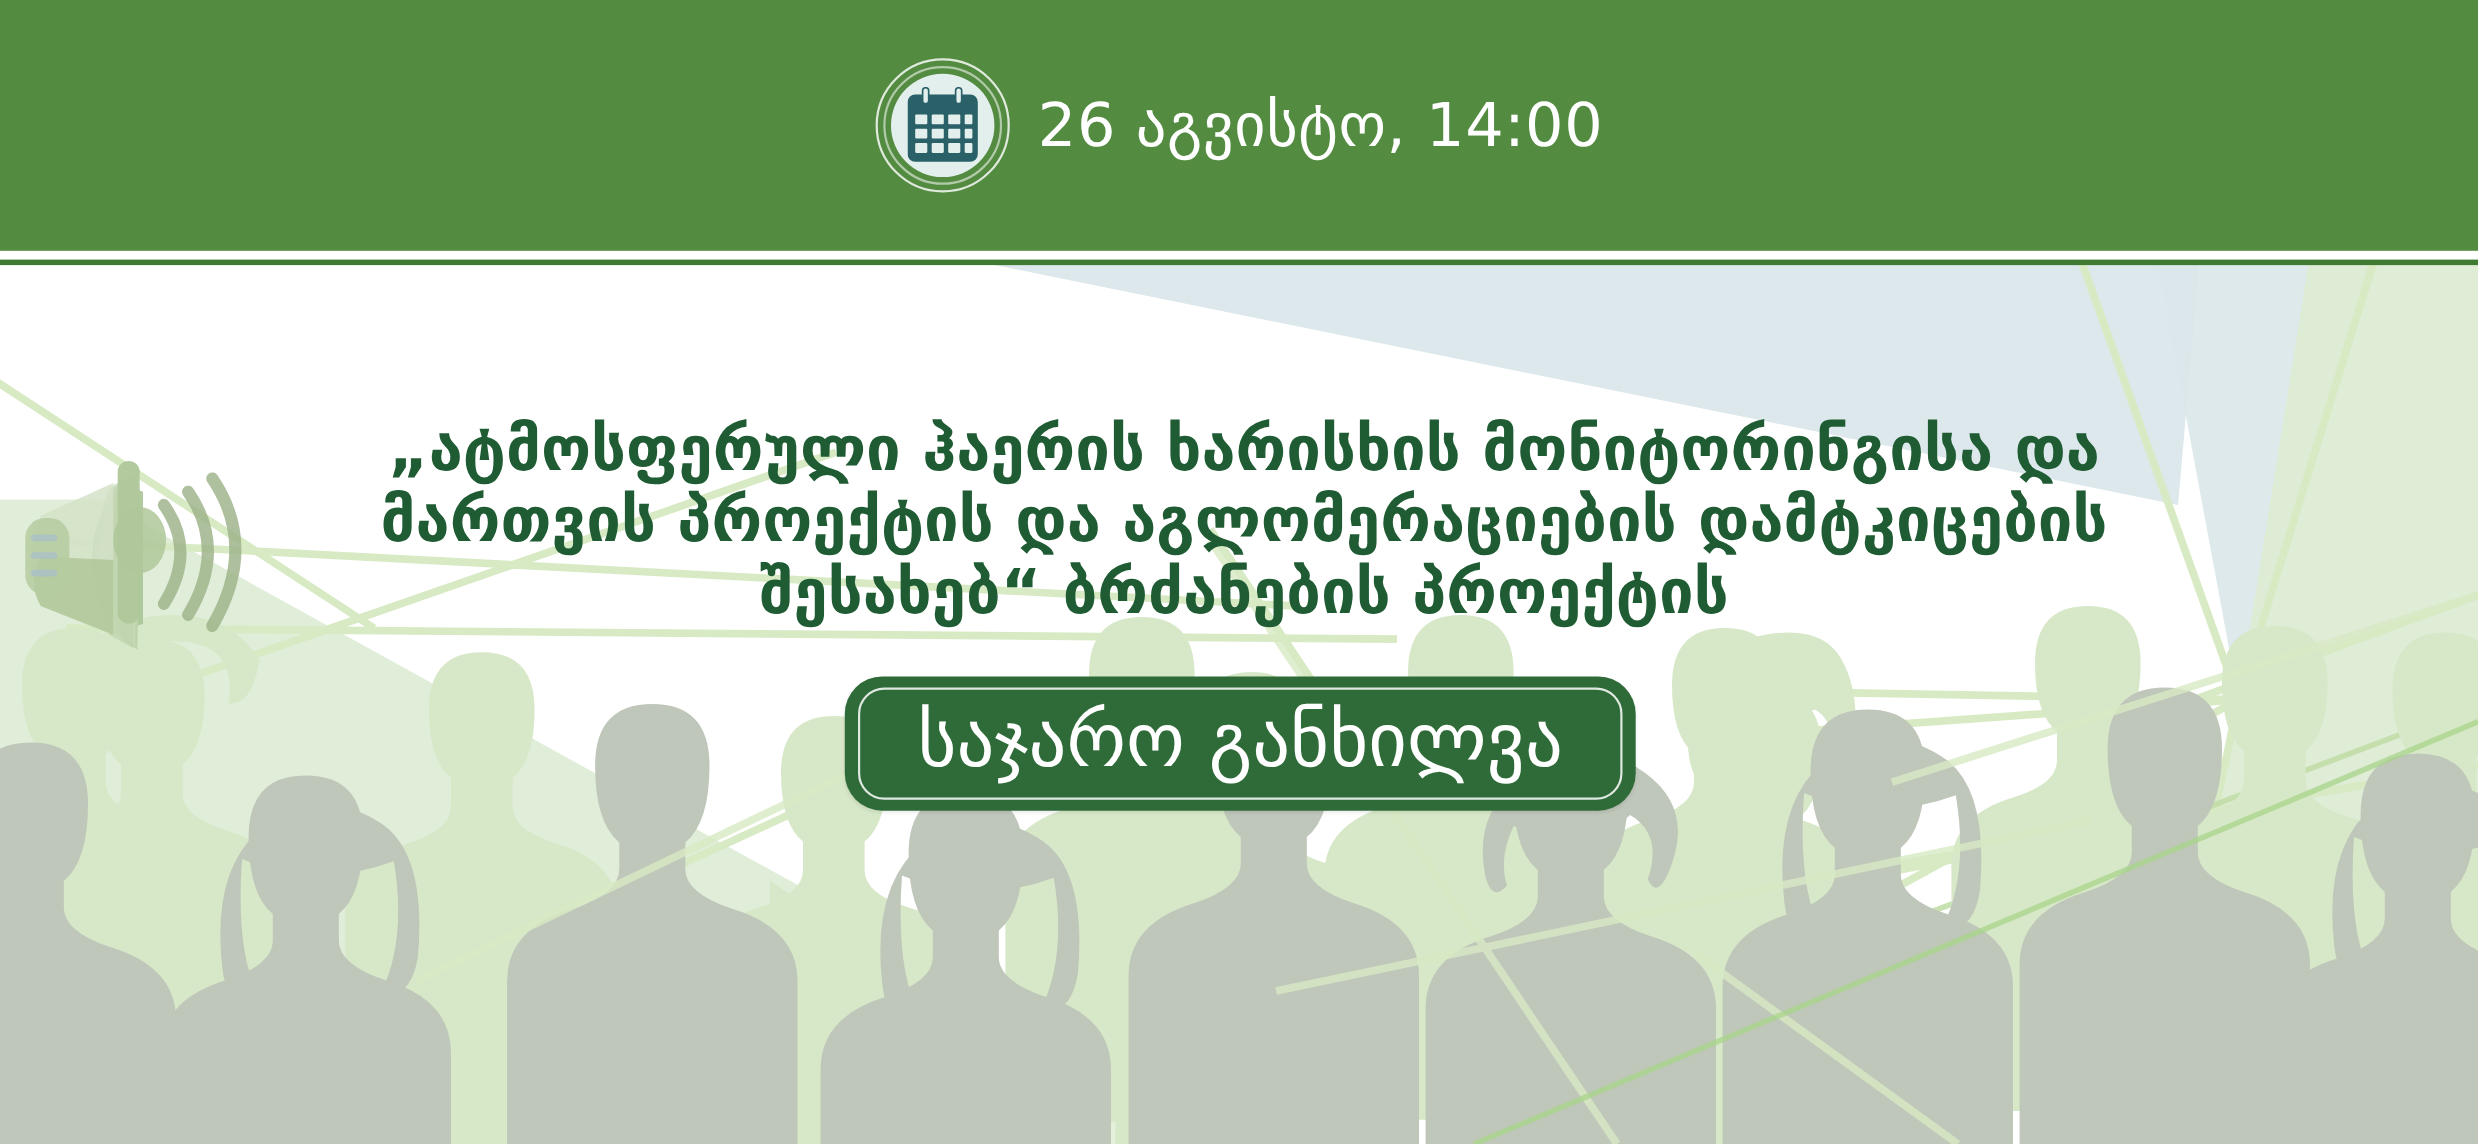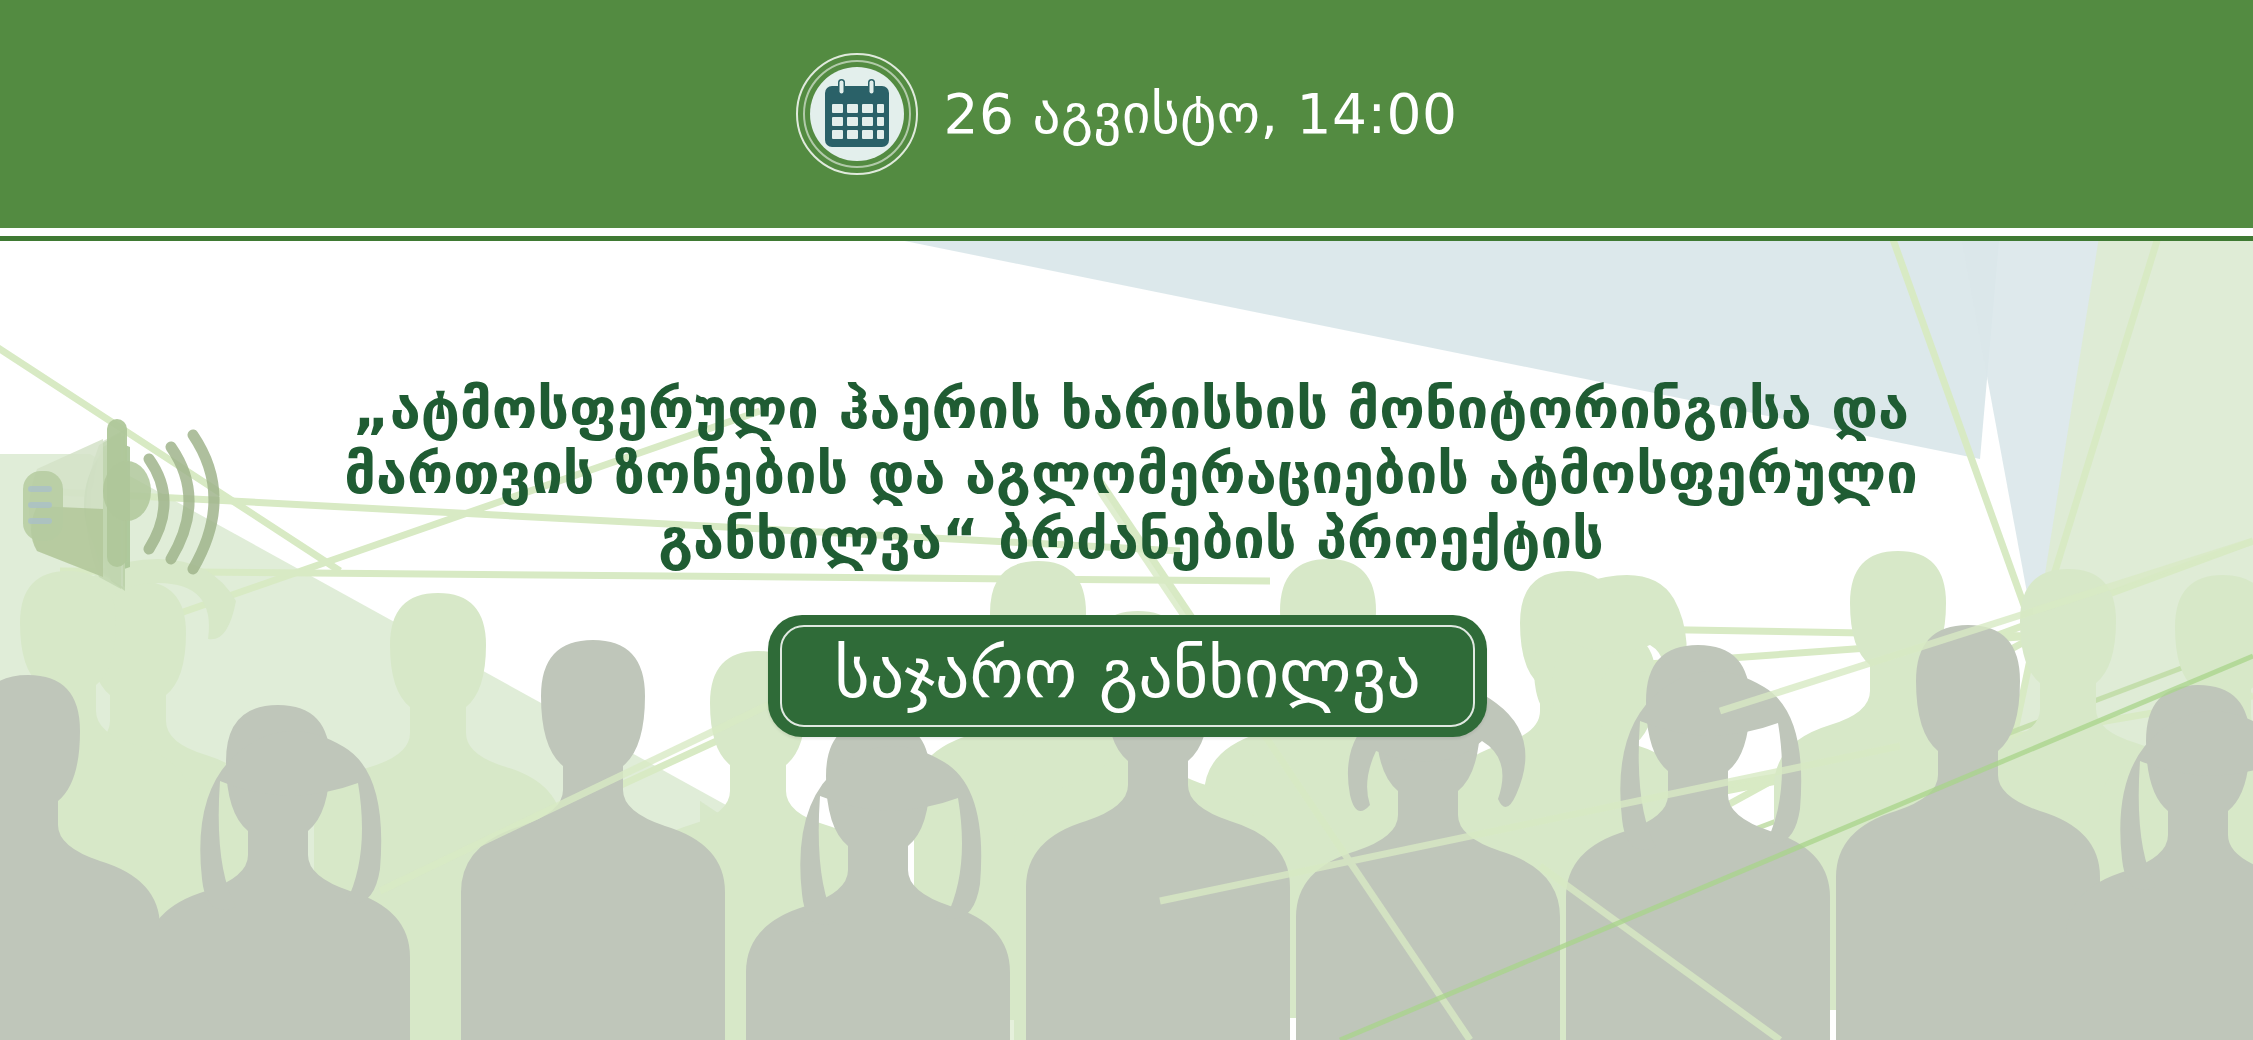--- a/index.html
+++ b/index.html
@@ -342,22 +342,22 @@
         <g fill="none" stroke="#A0B58C" stroke-width="11" stroke-linecap="round" opacity=".85">
           <path d="M142 68 q30 42 0 90"></path>
           <path d="M164 56 q36 52 0 112"></path>
           <path d="M186 44 q42 62 0 134"></path>
         </g>
       </svg>
     </div>
 
     <div id="headline">
       <div class="headline-line">„ატმოსფერული ჰაერის ხარისხის მონიტორინგისა და</div>
-      <div class="headline-line">მართვის ზონების და აგლომერაციების ატმოსფერული</div>
-      <div class="headline-line">განხილვა“ ბრძანების პროექტის</div>
+      <div class="headline-line">მართვის პროექტის და აგლომერაციების დამტკიცების</div>
+      <div class="headline-line">შესახებ“ ბრძანების პროექტის</div>
     </div>
 
     <div id="pill-wrap">
       <div id="pill">
         <div class="pill-stroke"></div>
         <div id="pill-label">საჯარო განხილვა</div>
       </div>
     </div>
 
   </div>

